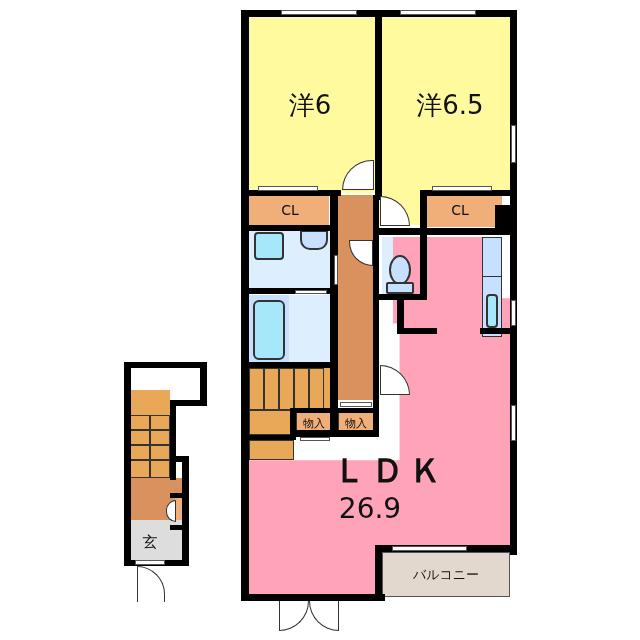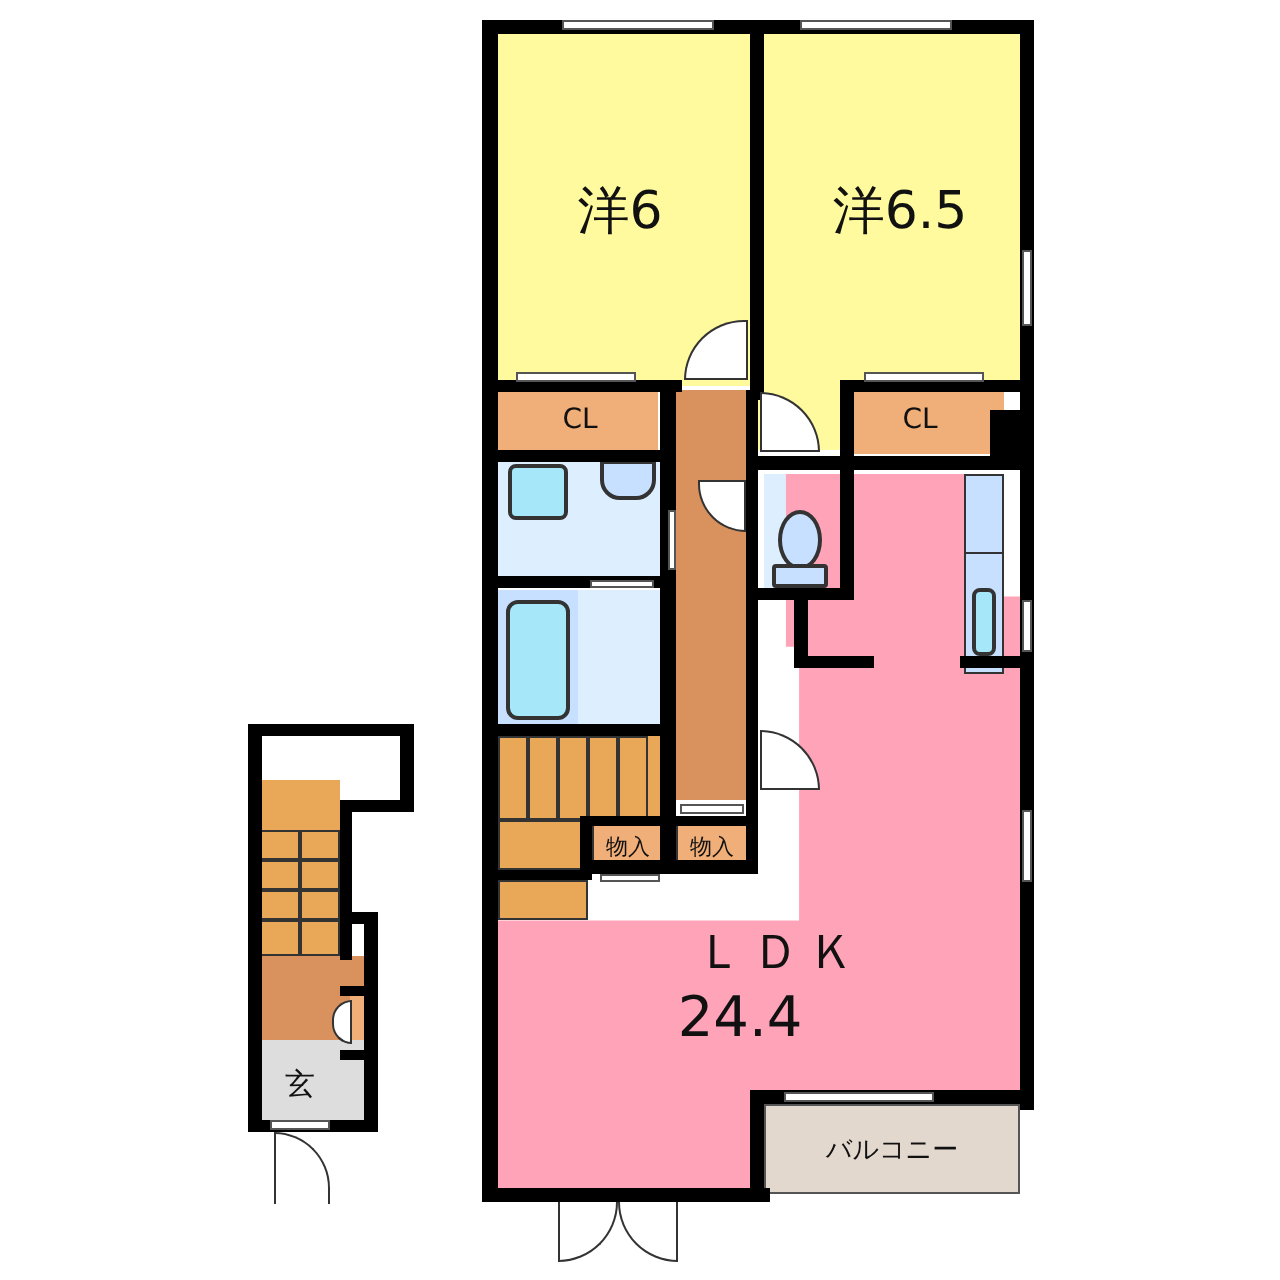--- a/index.html
+++ b/index.html
@@ -100,22 +100,22 @@
 <div class="door" style="left:380px;top:365px;width:30px;height:30px;border-radius:0 30px 0 0;"></div>
 <div class="door" style="left:279px;top:601px;width:30px;height:30px;border-radius:0 0 30px 0;border-top:none;"></div>
 <div class="door" style="left:309px;top:601px;width:30px;height:30px;border-radius:0 0 0 30px;border-top:none;"></div>
 
 <div class="lbl" style="left:270px;top:88px;width:80px;font-size:26px;">洋6</div>
 <div class="lbl" style="left:395px;top:88px;width:110px;font-size:26px;">洋6.5</div>
 <div class="lbl" style="left:260px;top:202px;width:60px;font-size:14px;">CL</div>
 <div class="lbl" style="left:430px;top:202px;width:60px;font-size:14px;">CL</div>
 <div class="lbl" style="left:296px;top:416px;width:36px;font-size:11px;">物入</div>
 <div class="lbl" style="left:338px;top:416px;width:36px;font-size:11px;">物入</div>
-<div class="lbl" style="left:330px;top:460px;width:120px;font-size:24px;letter-spacing:4px;">ＬＤＫ</div>
-<div class="lbl" style="left:320px;top:492px;width:100px;font-size:28px;">24.4</div>
+<div class="lbl" style="left:330px;top:448px;width:120px;font-size:34px;letter-spacing:4px;font-weight:bold;">ＬＤＫ</div>
+<div class="lbl" style="left:320px;top:492px;width:100px;font-size:28px;">26.9</div>
 <div class="lbl" style="left:382px;top:566px;width:128px;font-size:13px;">バルコニー</div>
 
 <div class="abs" style="left:130px;top:366px;width:70px;height:30px;background:#fff;"></div>
 <div class="abs" style="left:130px;top:390px;width:40px;height:90px;background:#E8A858;"></div>
 <div class="step" style="left:130px;top:415px;width:20px;height:15px;"></div>
 <div class="step" style="left:150px;top:415px;width:20px;height:15px;"></div>
 <div class="step" style="left:130px;top:430px;width:20px;height:15px;"></div>
 <div class="step" style="left:150px;top:430px;width:20px;height:15px;"></div>
 <div class="step" style="left:130px;top:445px;width:20px;height:15px;"></div>
 <div class="step" style="left:150px;top:445px;width:20px;height:15px;"></div>

